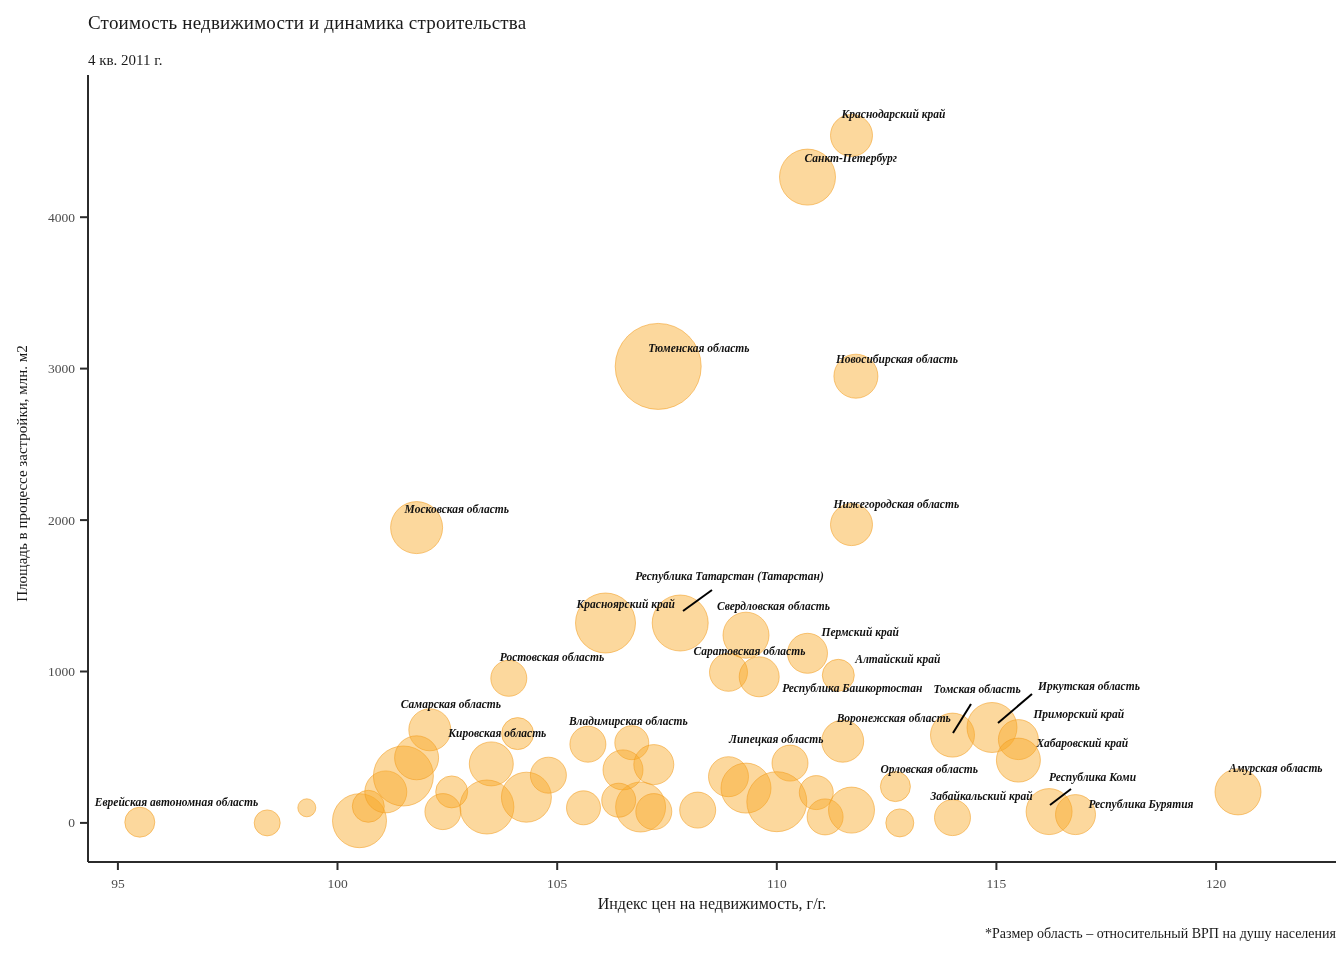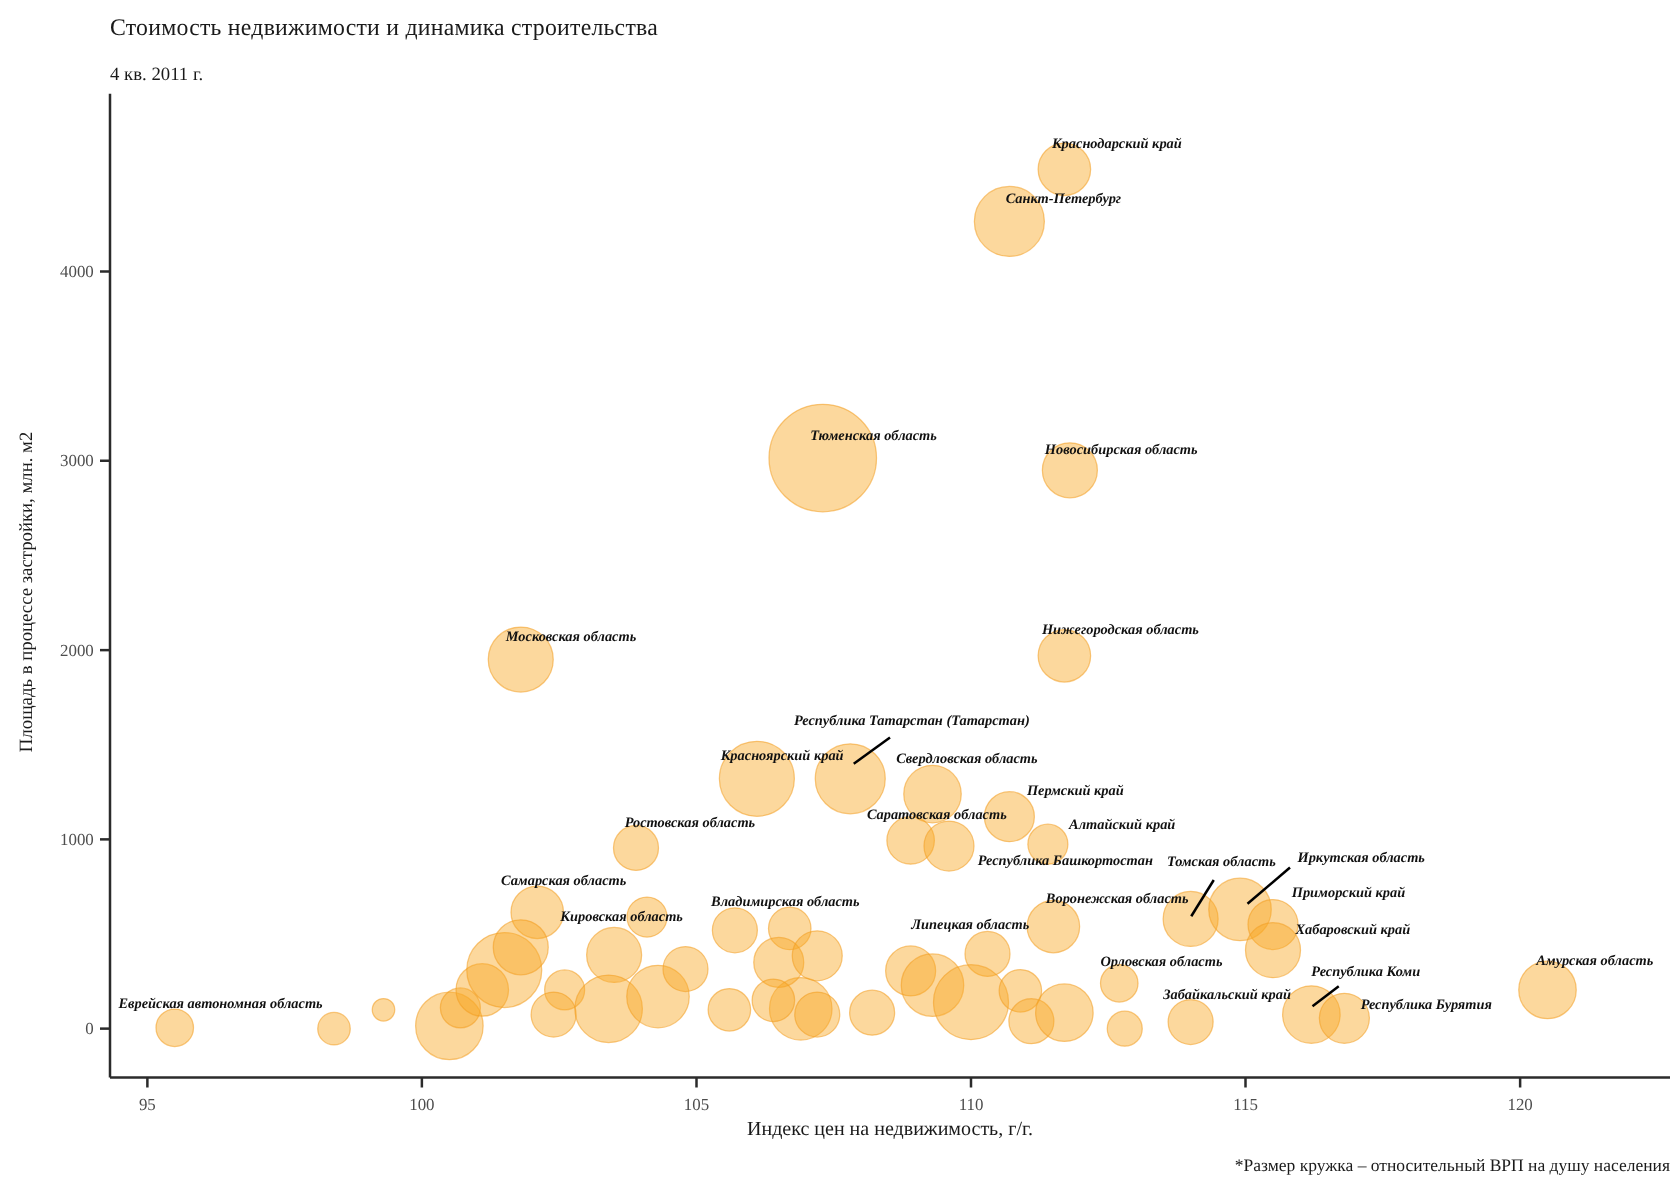--- a/index.html
+++ b/index.html
@@ -133,14 +133,14 @@
       <text x="557.2" y="888" text-anchor="middle" class="ticklab">105</text>
       <line x1="776.8" y1="862" x2="776.8" y2="870" stroke="#2b2b2b" stroke-width="2"></line>
       <text x="776.8" y="888" text-anchor="middle" class="ticklab">110</text>
       <line x1="996.4" y1="862" x2="996.4" y2="870" stroke="#2b2b2b" stroke-width="2"></line>
       <text x="996.4" y="888" text-anchor="middle" class="ticklab">115</text>
       <line x1="1216.1" y1="862" x2="1216.1" y2="870" stroke="#2b2b2b" stroke-width="2"></line>
       <text x="1216.1" y="888" text-anchor="middle" class="ticklab">120</text>
     </svg>
   <div class="y-axis-title">Площадь в процессе застройки, млн. м2</div>
   <div class="x-axis-title">Индекс цен на недвижимость, г/г.</div>
-  <div class="footnote">*Размер кружка – относительный ВРП на душу населения</div>
+  <div class="footnote">*Размер область – относительный ВРП на душу населения</div>
 </div>
 
 </body></html>

